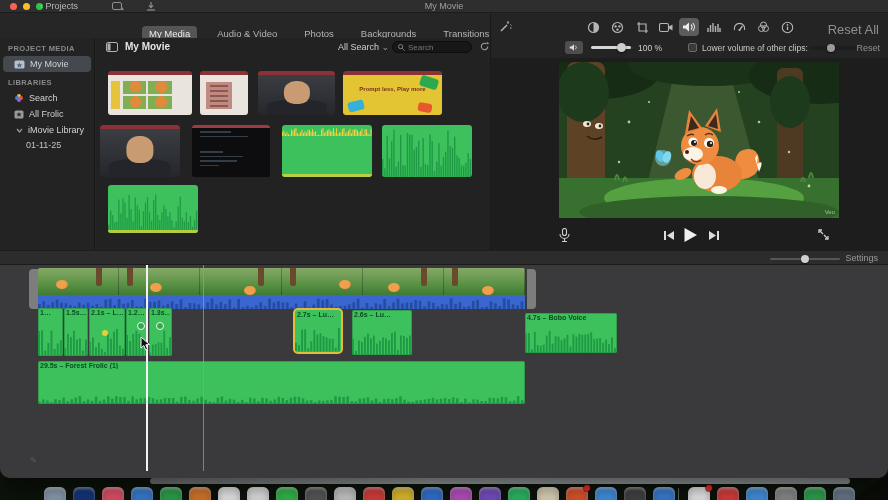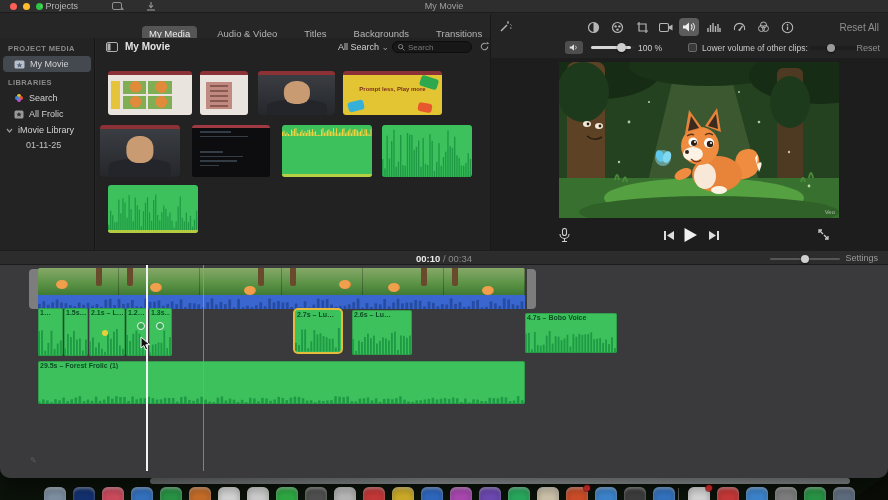--- a/index.html
+++ b/index.html
@@ -67,21 +67,21 @@
   .greenclip{position:absolute;inset:0;background:#3dc15d;}
   .ybar{position:absolute;left:0;bottom:0;width:100%;height:3px;background:#cdd23e;opacity:.85;}
   .ytopwave{position:absolute;left:0;top:2px;width:100%;height:9px;}
 
   
   .viewer{position:absolute;left:490px;top:14px;width:398px;height:236px;background:#242424;border-left:1px solid #181818;}
   .viewer .stage{position:absolute;left:0;top:44px;width:398px;height:192px;background:#1d1d1d;}
   .insp-icons{position:absolute;top:4px;height:18px;}
   .insp-btn{position:absolute;top:0;width:20px;height:18px;border-radius:4px;display:flex;align-items:center;justify-content:center;}
   .insp-btn.active{background:#5c5c5c;}
-  .reset-all{position:absolute;right:9px;top:8px;font-size:10px;color:#8f8f8f;}
+  .reset-all{position:absolute;right:9px;top:8px;font-size:13px;color:#8f8f8f;}
   .vol-row{position:absolute;left:0;top:24px;width:398px;height:20px;}
   .auto-btn{position:absolute;left:49px;top:3px;font-size:14px;color:#ddd;background:#4e4e4e;border-radius:3px;padding:1.5px 5px;margin-top:39px;}
   .spk-btn{position:absolute;left:74px;top:3px;width:18px;height:13px;background:#4e4e4e;border-radius:3px;display:flex;align-items:center;justify-content:center;}
   .slider{position:absolute;border-radius:2px;}
   .knob{position:absolute;width:9px;height:9px;border-radius:50%;background:#cfcfcf;box-shadow:0 1px 2px rgba(0,0,0,.6);}
   .pct{position:absolute;left:147px;top:5px;font-size:8.5px;color:#cfcfcf;}
   .chk{position:absolute;left:197px;top:5px;width:9px;height:9px;background:#3a3a3a;border:1px solid #6a6a6a;border-radius:2px;}
   .chk-label{position:absolute;left:211px;top:5px;font-size:8.5px;color:#c9c9c9;}
   .reset{position:absolute;right:9px;top:5px;font-size:9px;color:#8f8f8f;}
 
@@ -179,21 +179,21 @@
             <path d="M1 8 h8" stroke="#8f8f8f" stroke-width="1.2"></path>
           </svg>
       </span>
       <span class="win-title">My Movie</span>
     </div>
 
     <div class="toolrow">
       <div class="tabs">
         <span class="tab sel">My Media</span>
         <span class="tab">Audio &amp; Video</span>
-        <span class="tab">Titles</span>
+        <span class="tab">Photos</span>
         <span class="tab">Backgrounds</span>
         <span class="tab">Transitions</span>
       </div>
     </div>
 
     <div class="sidebar">
       <div class="side-h">PROJECT MEDIA</div>
       <div class="side-item sel">
         <svg width="11" height="9" viewBox="0 0 11 9">
             <rect x="0.5" y="0.5" width="10" height="8" rx="1.5" fill="#b8c0cc"></rect>
@@ -211,21 +211,21 @@
           </svg>
         <span>Search</span>
       </div>
       <div class="side-item">
         <svg width="10" height="9" viewBox="0 0 10 9">
             <rect x="0.5" y="0.5" width="9" height="8" rx="1.5" fill="#9a9a9a"></rect>
             <path d="M5 2 l.8 1.6 1.8.2 -1.3 1.2 .4 1.8 -1.7-1 -1.7 1 .4-1.8 -1.3-1.2 1.8-.2z" fill="#333"></path>
           </svg>
         <span>All Frolic</span>
       </div>
-      <div class="side-item" style="padding-left:6px">
+      <div class="side-item" style="padding-left:16px">
         <svg width="7" height="5" viewBox="0 0 7 5">
             <path d="M1 1 L3.5 4 L6 1" stroke="#9a9a9a" fill="none" stroke-width="1.2"></path>
           </svg>
         <span>iMovie Library</span>
       </div>
       <div class="side-sub">01-11-25</div>
     </div>
 
     <div class="browser">
       <div class="browser-head">
@@ -653,21 +653,20 @@
             <svg width="13" height="13" viewBox="0 0 13 13">
                 <path d="M2 5 V2 h3 M11 8 v3 H8" fill="none" stroke="#cfcfcf" stroke-width="1.3"></path>
                 <path d="M2.5 2.5 L6 6 M10.5 10.5 L7 7" stroke="#cfcfcf" stroke-width="1.3"></path>
               </svg>
           </span>
         </div>
       </div>
     </div>
 
     <div class="tl-bar">
-      <div class="timecode"><b>00:10</b> <span>/</span> <span>00:34</span></div>
       <div class="zoom-track"></div>
       <span class="knob" style="left:801px;top:4px;width:8px;height:8px"></span>
       <span class="settings">Settings</span>
     </div>
 
     <div class="timeline" id="timeline">
       <div class="bracket" style="left:29px;border-radius:4px 0 0 4px"></div>
       <div class="bracket" style="left:527px;border-radius:0 4px 4px 0"></div>
       <div class="film" id="film">
           <div class="frame">

